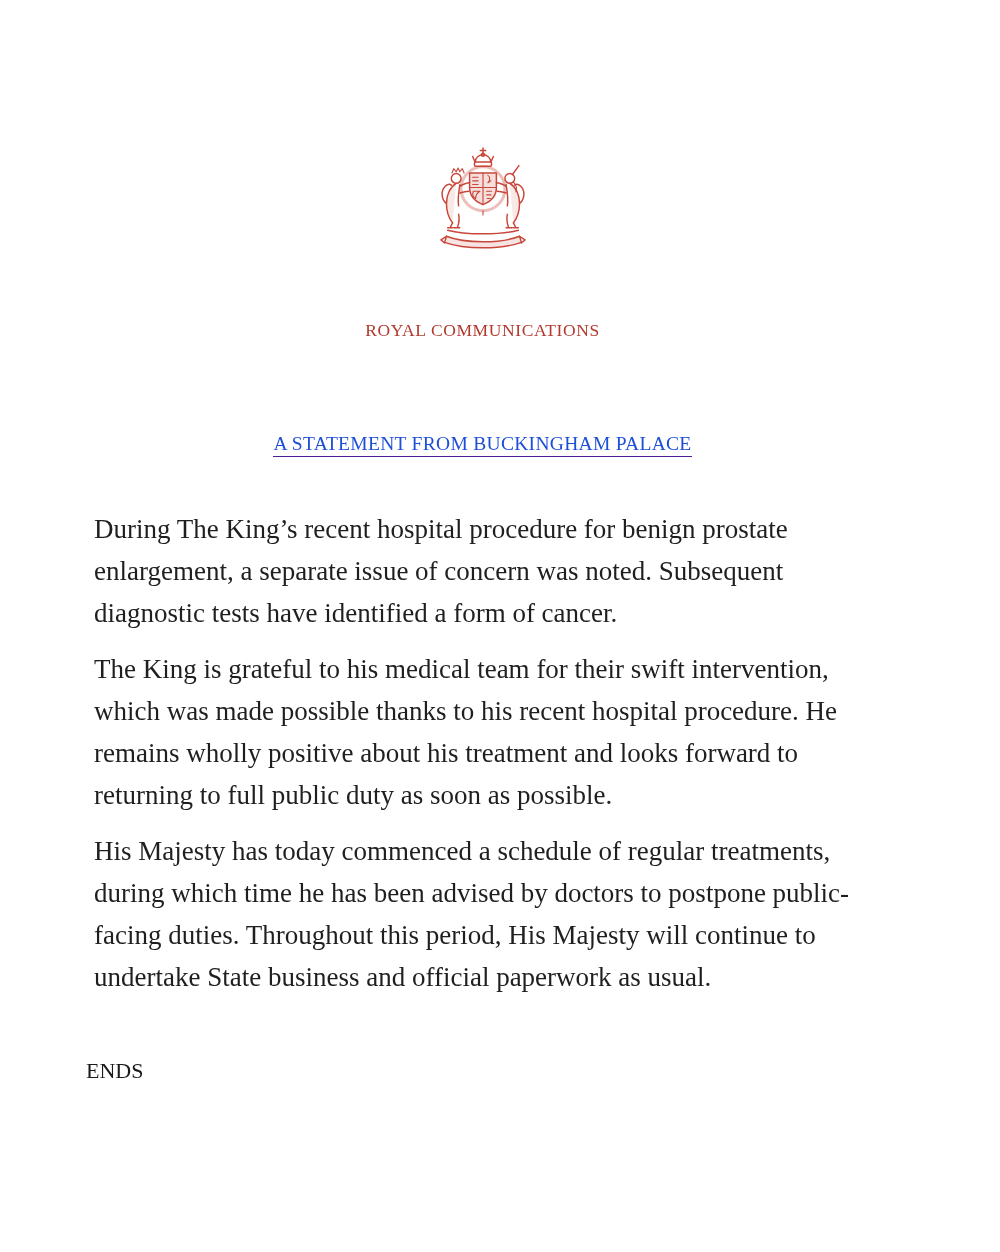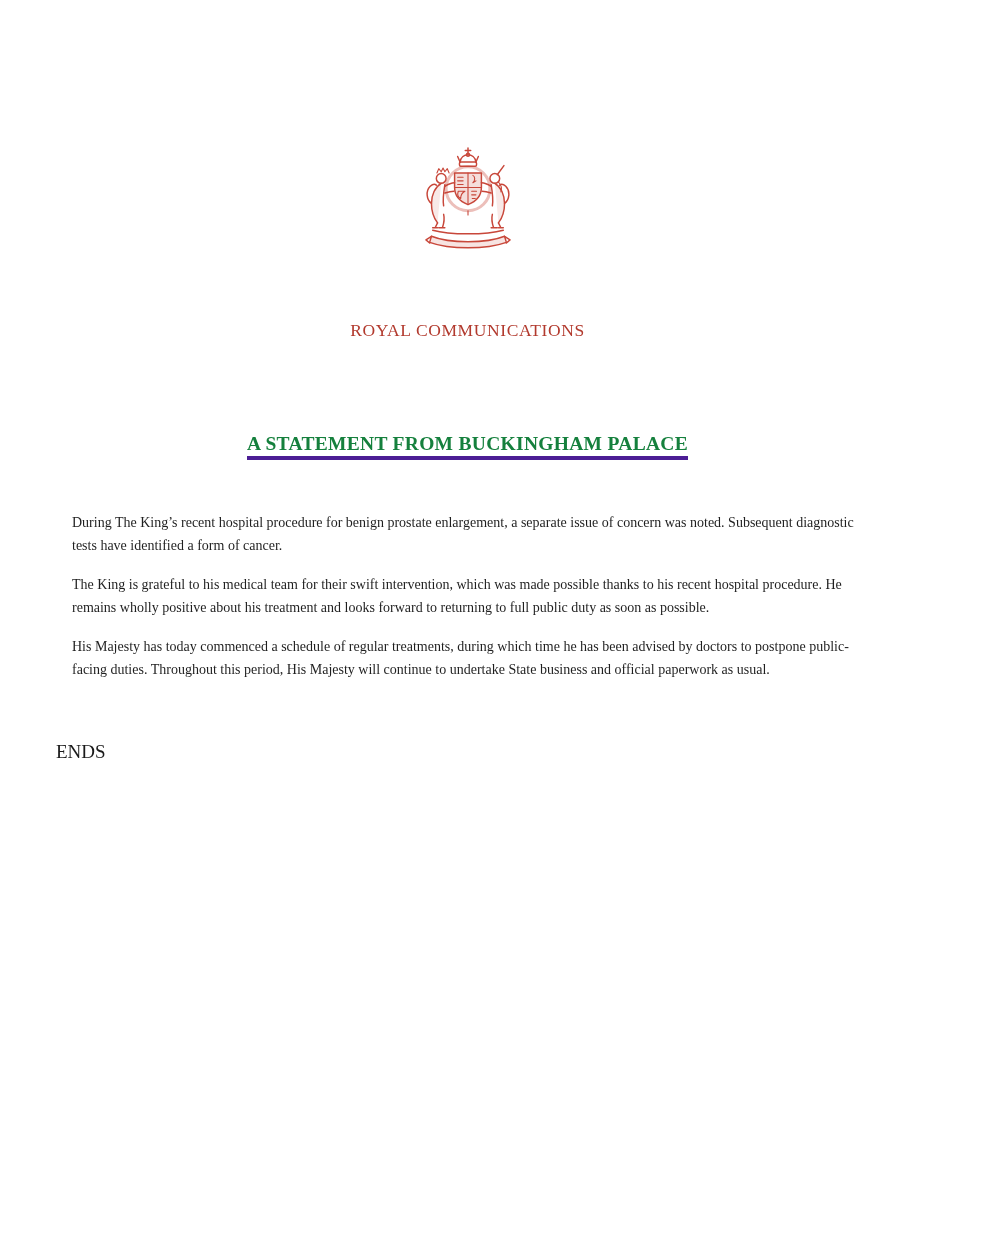--- a/index.html
+++ b/index.html
@@ -7,21 +7,21 @@
     padding: 0;
     background: #ffffff;
   }
   .page {
     position: relative;
     width: 1000px;
     height: 1252px;
     margin: 0 auto;
     background: #ffffff;
     box-sizing: border-box;
-    padding: 146px 121px 0 56px;
+    padding: 146px 121px 0 86px;
     font-family: "Liberation Serif", "DejaVu Serif", serif;
     color: #1f1f1f;
     overflow: hidden;
   }
   .crest {
     width: 134px;
     height: 116px;
     margin: 0 auto;
     display: block;
   }
@@ -34,40 +34,40 @@
     color: #b23a2e;
     font-weight: 400;
   }
   .title-wrap {
     margin-top: 92px;
     text-align: center;
   }
   .doc-title {
     display: inline-block;
     font-size: 19.5px;
-    font-weight: 700;
-    color: #15803d;
+    font-weight: 400;
+    color: #1d4ed8;
     letter-spacing: 0.3px;
-    border-bottom: 4px solid #4c1d95;
+    border-bottom: 1px solid #4c1d95;
     padding-bottom: 1px;
   }
   .body-copy {
-    margin: 16px;
+    margin: 8px;
     margin-top: 14px;
-    font-size: 14px;
-    line-height: 23px;
+    font-size: 27px;
+    line-height: 42px;
     color: #1f1f1f;
   }
   .body-copy.first {
     margin-top: 51px;
   }
   .ends {
     margin: 0;
     margin-top: 60px;
-    font-size: 19px;
+    font-size: 22px;
     color: #1a1a1a;
   }
 </style>
 </head>
 <body>
 
 <div class="page">
 
   <div class="crest">
     <svg viewBox="0 0 220 190" xmlns="http://www.w3.org/2000/svg">

